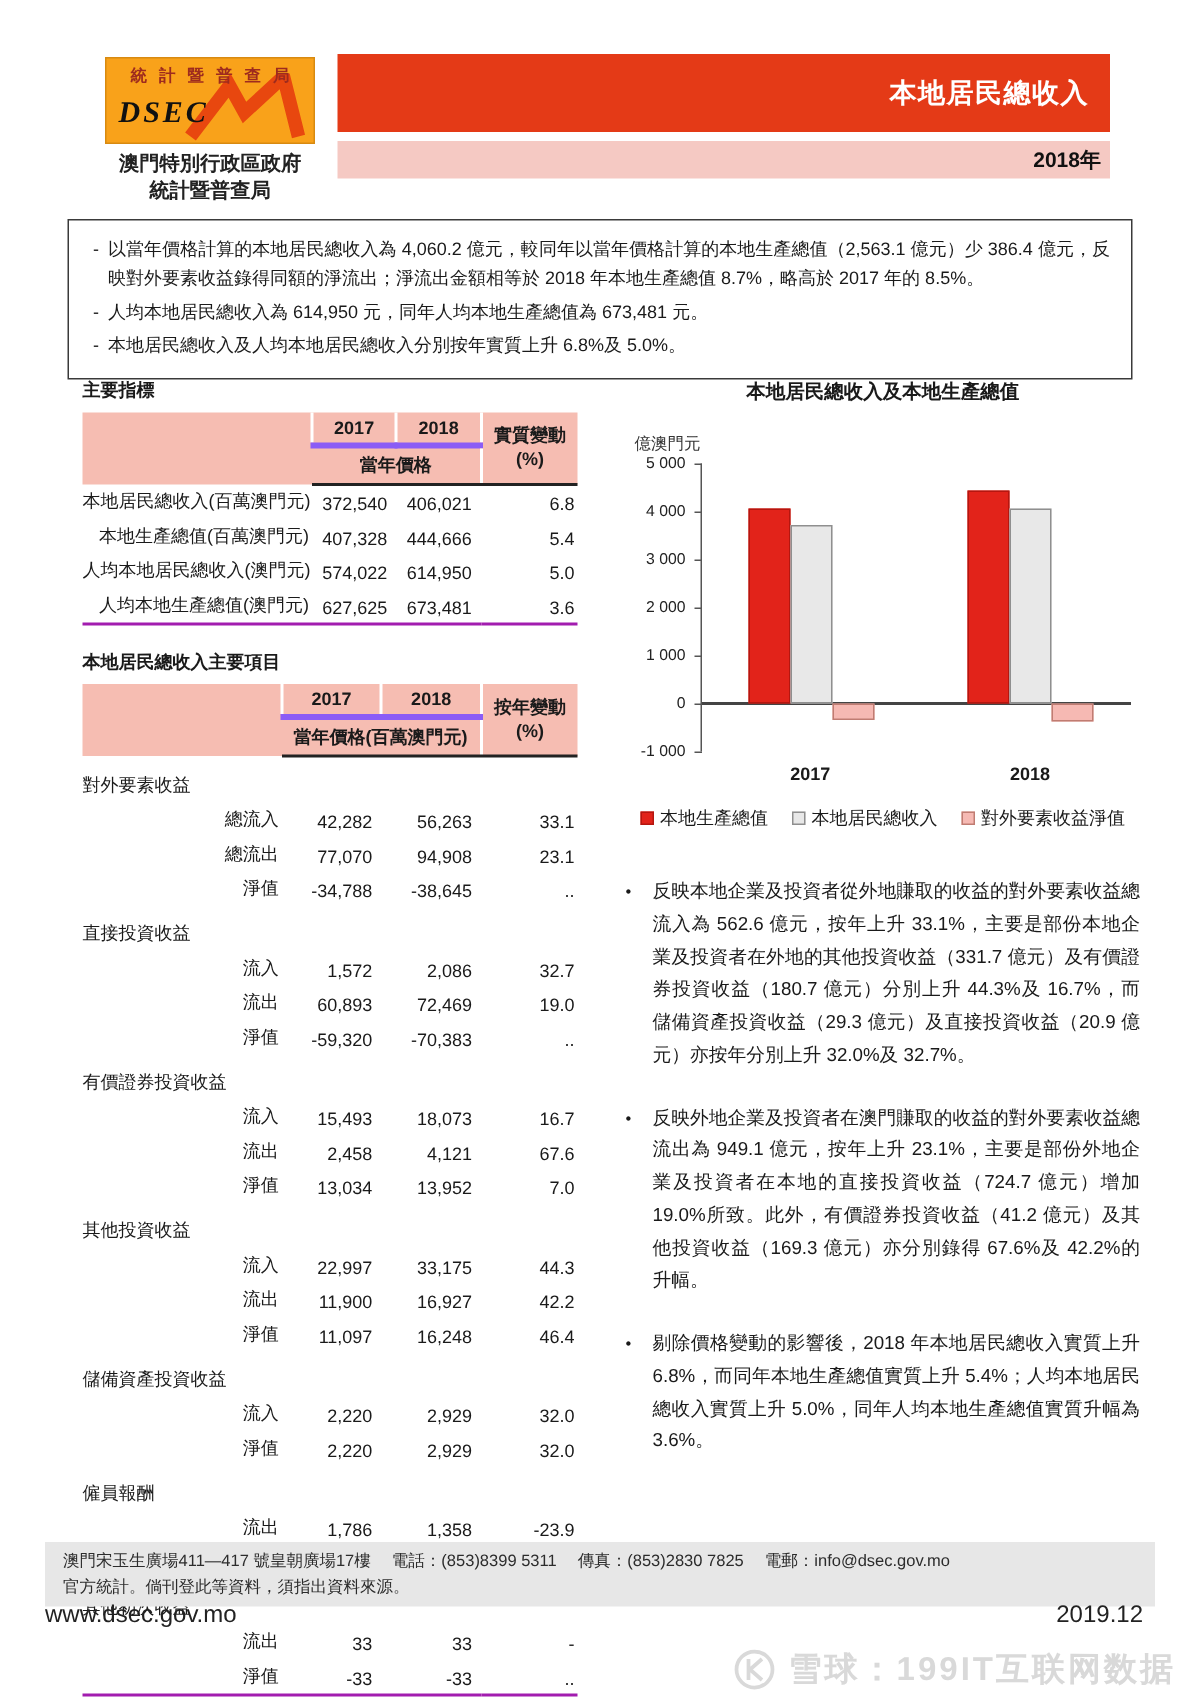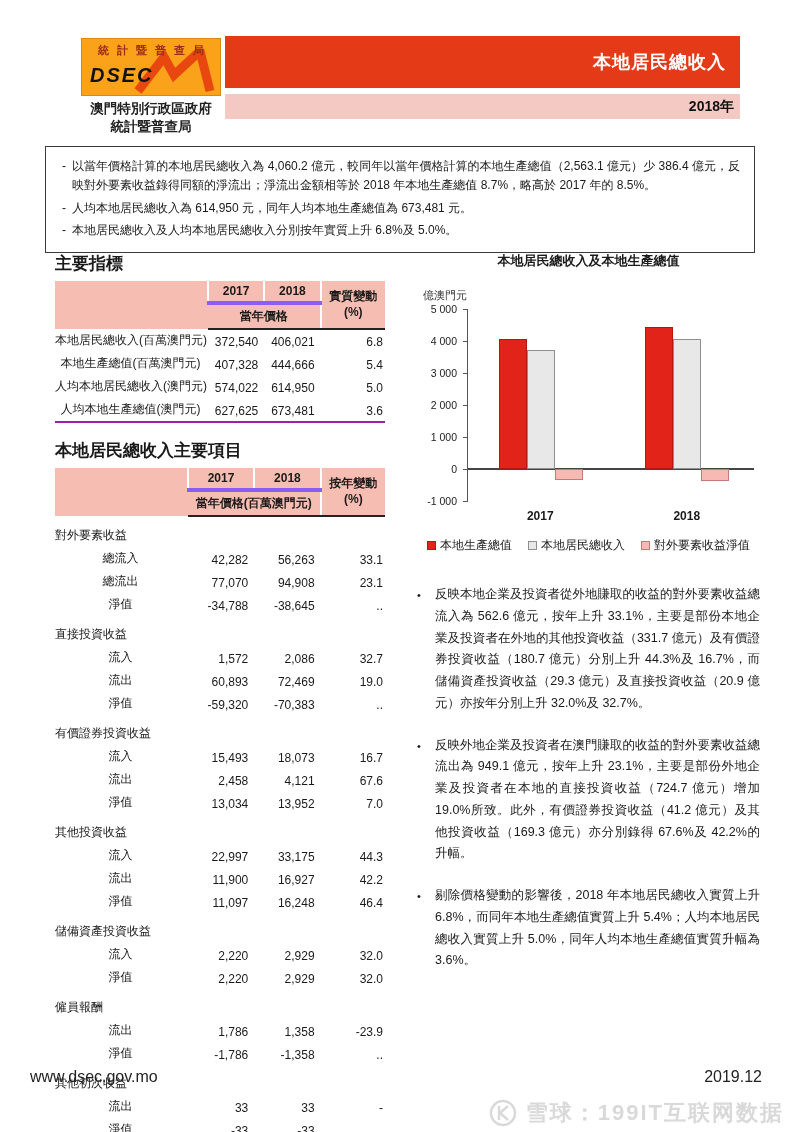--- a/index.html
+++ b/index.html
@@ -2,21 +2,21 @@
 <html><head>
 <meta charset="utf-8">
 <style>
   * { margin:0; padding:0; box-sizing:border-box; }
   html,body { background:#fff; }
   body { font-family:"Liberation Sans", sans-serif; color:#1a1a1a; }
   .page { position:relative; width:800px; height:1132px; background:#fff; overflow:hidden; }
 
   
   .hdr { position:absolute; top:36px; left:60px; right:60px; }
-  .logo-wrap { position:absolute; left:11px; top:2px; width:160px; text-align:center; }
+  .logo-wrap { position:absolute; left:0; top:2px; width:160px; text-align:center;font-family:Liberation Serif, serif; }
   .logo-box { position:relative; width:140px; height:58px; margin:0 auto; background:#f9a21a; border:1px solid #d88a10; overflow:hidden; }
   .logo-top { position:relative; z-index:2; font-size:11px; font-weight:bold; color:#9e2b1e; letter-spacing:8px; padding:4px 0 0 8px; white-space:nowrap; }
   .logo-dsec { position:relative; z-index:2; font-size:20px; font-weight:bold; font-style:italic; color:#111; text-align:left; padding:6px 16px 0 8px; letter-spacing:2px; }
   .logo-zigzag { position:absolute; z-index:1; right:2px; top:10px; }
   .logo-org { margin-top:4px; font-size:13.5px; font-weight:bold; color:#222; line-height:1.35; }
   .banner { margin-left:165px; }
   .banner-red { height:52px; background:#e43a17; color:#fff; font-size:18px; font-weight:bold;
                 display:flex; align-items:center; justify-content:flex-end; padding-right:14px; letter-spacing:1px; }
   .banner-pink { height:25px; margin-top:6px; background:#f5c9c3; color:#111; font-size:14px; font-weight:bold;
                  display:flex; align-items:center; justify-content:flex-end; padding-right:6px; }
@@ -25,30 +25,30 @@
   .summary { position:absolute; top:146px; left:45px; width:710px; border:1.5px solid #3a3a3a; padding:7px 14px 8px 10px; }
   .summary .b { display:flex; font-size:12px; line-height:1.62; margin:3px 0; }
   .summary .b .dash { width:16px; flex:none; text-align:center; }
   .summary .b .txt { flex:1; text-align:justify; }
 
   
   .cols { position:absolute; top:252px; left:55px; right:40px; display:flex; gap:32px; align-items:flex-start; }
   .col-l { width:330px; flex:none; }
   .col-r { flex:1; }
 
-  .sec-title { font-size:17px; font-weight:bold; margin-bottom:6px; }
+  .sec-title { font-size:12px; font-weight:bold; margin-bottom:6px; }
 
   
   table.t { border-collapse:collapse; width:100%; font-size:12px; table-layout:fixed; }
   .t th { background:#f6bdb2; font-weight:bold; font-size:12px; padding:3px 2px; text-align:center; vertical-align:middle; }
   .t th + th { border-left:2px solid #fff; }
   .t tr.hr2 th { border-top:4px solid #8b5cf6; }
   .t tr.hr2 th, .t th.span2 { border-bottom:2px solid #222; }
   .t td { padding:3px 2px 3px 0; vertical-align:bottom; }
-  .t td.label { text-align:center; white-space:nowrap; overflow:hidden; }
+  .t td.label { text-align:right; white-space:nowrap; overflow:hidden; }
   .t td.num { text-align:right; padding-right:6px; white-space:nowrap; }
   .t td.chg { text-align:right; padding-right:2px; white-space:nowrap; }
   .t td.group { text-align:left; padding-top:10px; white-space:nowrap; }
   .t tbody tr:last-child td { border-bottom:2px solid #a21caf; }
   .t .chg-h div { line-height:1.3; }
   .t2-wrap { margin-top:16px; }
 
   
   .chart { width:100%; }
   .chart-title { text-align:center; font-size:13px; font-weight:bold; margin-bottom:18px; }
@@ -392,20 +392,24 @@
             <span class="txt">反映外地企業及投資者在澳門賺取的收益的對外要素收益總流出為 949.1 億元，按年上升 23.1%，主要是部份外地企業及投資者在本地的直接投資收益（724.7 億元）增加 19.0%所致。此外，有價證券投資收益（41.2 億元）及其他投資收益（169.3 億元）亦分別錄得 67.6%及 42.2%的升幅。</span>
           </div>
           <div class="b">
             <span class="dot">•</span>
             <span class="txt">剔除價格變動的影響後，2018 年本地居民總收入實質上升 6.8%，而同年本地生產總值實質上升 5.4%；人均本地居民總收入實質上升 5.0%，同年人均本地生產總值實質升幅為 3.6%。</span>
           </div>
         </div>
     </div>
   </div>
 
+  <div class="foot-bar">
+    <div>澳門宋玉生廣場411—417 號皇朝廣場17樓　 電話：(853)8399 5311　 傳真：(853)2830 7825　 電郵：info@dsec.gov.mo</div>
+    <div>官方統計。倘刊登此等資料，須指出資料來源。</div>
+  </div>
   <div class="foot-row">
     <span>www.dsec.gov.mo</span>
     <span>2019.12</span>
   </div>
 
   <div class="watermark">
     <svg width="30" height="30" viewBox="0 0 30 30">
       <circle cx="15" cy="15" r="12" fill="none" stroke="#d9d9d9" stroke-width="2.5"></circle>
       <path d="M11,8 L11,22 M20,8 L12,15 L20,22" fill="none" stroke="#d9d9d9" stroke-width="2.5"></path>
     </svg>

